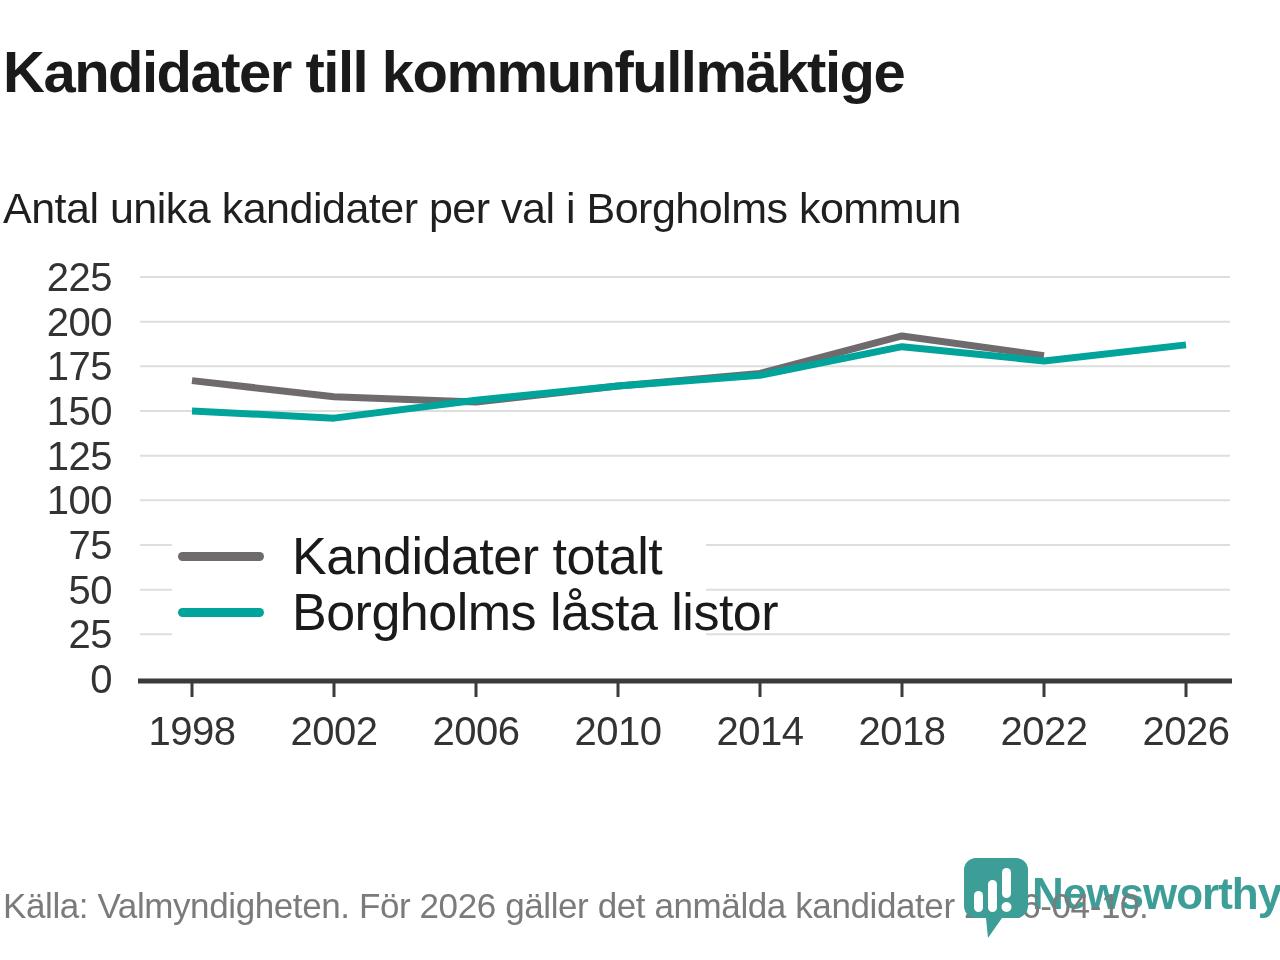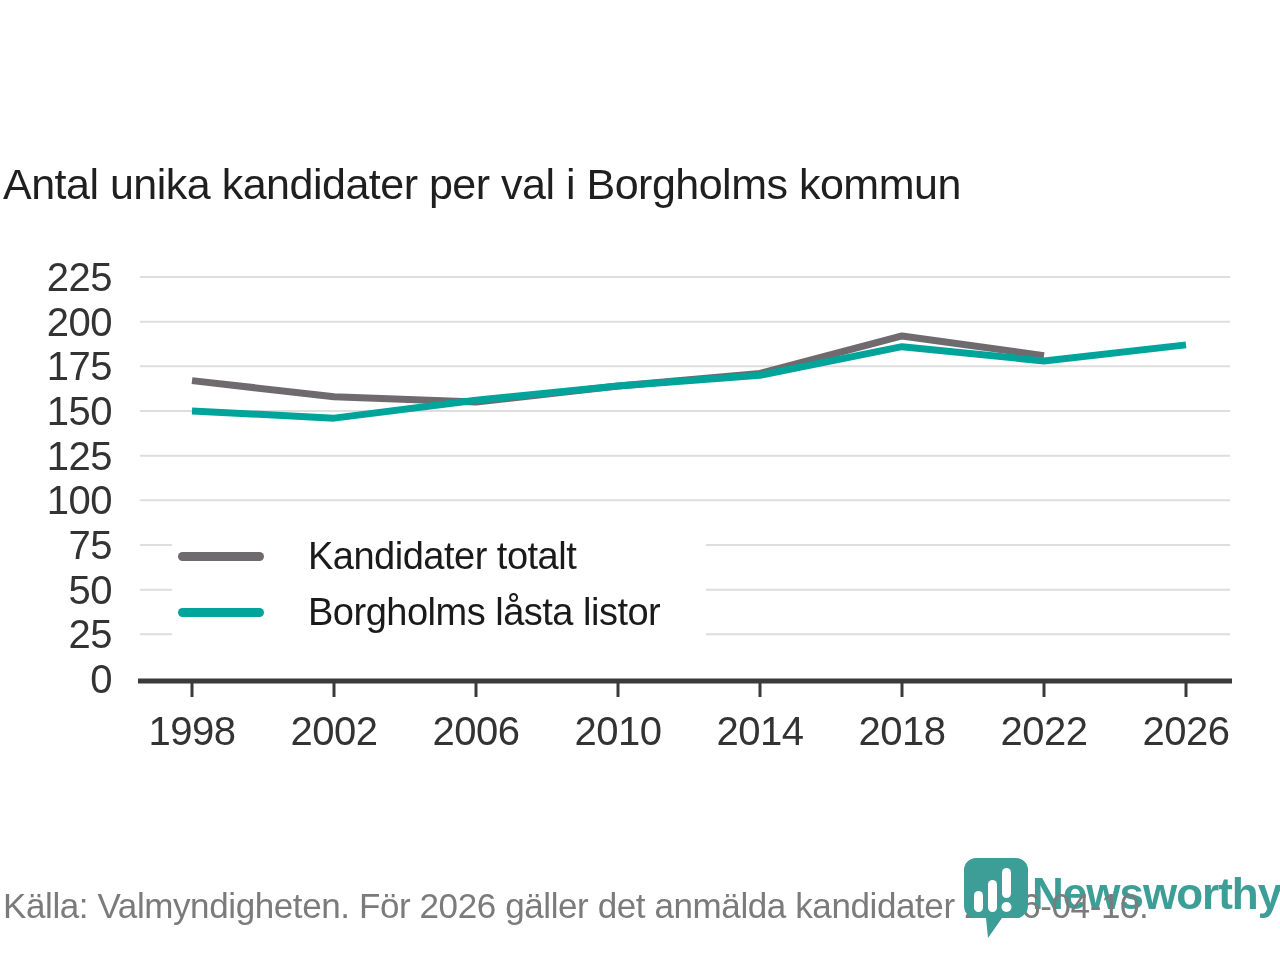--- a/index.html
+++ b/index.html
@@ -7,39 +7,39 @@
   body { font-family: "Liberation Sans", "DejaVu Sans", sans-serif; position: relative; }
 
   .canvas { position: absolute; inset: 0; width: 1280px; height: 960px; background: #ffffff; }
 
   .title {
     position: absolute; left: 3px; top: 38px;
     font-size: 58px; font-weight: 700; letter-spacing: -1.5px;
     color: #1a1a1a;
   }
   .subtitle {
-    position: absolute; left: 3px; top: 160px;
+    position: absolute; left: 3px; top: 184px;
     font-size: 43px; font-weight: 400; letter-spacing: -0.5px;
     color: #1f1f1f;
   }
 
   .chart-svg { position: absolute; left: 0; top: 0; z-index: 1; }
 
   .legend {
     position: absolute; left: 172px; top: 528px; width: 534px; height: 114px;
     background: #ffffff; z-index: 2;
     display: flex; flex-direction: column; justify-content: space-between;
     padding: 6px 0 8px 6px;
   }
   .legend-row { display: flex; align-items: center; height: 44px; }
   .swatch {
     width: 86px; height: 9px; border-radius: 5px; flex: 0 0 auto;
   }
   .legend-label {
-    margin-left: 44px; font-size: 38px; color: #1a1a1a; letter-spacing: -0.5px;
+    margin-left: 28px; font-size: 52px; color: #1a1a1a; letter-spacing: -0.5px;
     white-space: nowrap;
   }
 
   .footer-note {
     position: absolute; left: 3px; top: 886px;
     font-size: 35px; color: #7b7b7b; letter-spacing: -0.4px;
     white-space: nowrap; z-index: 3;
   }
 
   .brand { position: absolute; left: 0; top: 0; width: 1168px; height: 960px; pointer-events: none; text-decoration: underline; }
@@ -48,20 +48,21 @@
     font-size: 44px; font-weight: 700; letter-spacing: -1px;
     color: #3d9e98; z-index: 2; white-space: nowrap;
   }
   .brand-pin { position: absolute; left: 960px; top: 856px; z-index: 4; }
 </style>
 </head>
 <body>
 
 <div class="canvas">
 
+  <h1 class="title">Kandidater till kommunfullmäktige</h1>
   <h2 class="subtitle">Antal unika kandidater per val i Borgholms kommun</h2>
 
   <svg id="chart" class="chart-svg" width="1280" height="960" viewBox="0 0 1280 960">
       <line x1="140" x2="1230" y1="634.3333333333334" y2="634.3333333333334" stroke="#dedede" stroke-width="2"></line>
       <line x1="140" x2="1230" y1="589.6666666666666" y2="589.6666666666666" stroke="#dedede" stroke-width="2"></line>
       <line x1="140" x2="1230" y1="545" y2="545" stroke="#dedede" stroke-width="2"></line>
       <line x1="140" x2="1230" y1="500.33333333333337" y2="500.33333333333337" stroke="#dedede" stroke-width="2"></line>
       <line x1="140" x2="1230" y1="455.66666666666663" y2="455.66666666666663" stroke="#dedede" stroke-width="2"></line>
       <line x1="140" x2="1230" y1="411" y2="411" stroke="#dedede" stroke-width="2"></line>
       <line x1="140" x2="1230" y1="366.3333333333333" y2="366.3333333333333" stroke="#dedede" stroke-width="2"></line>

